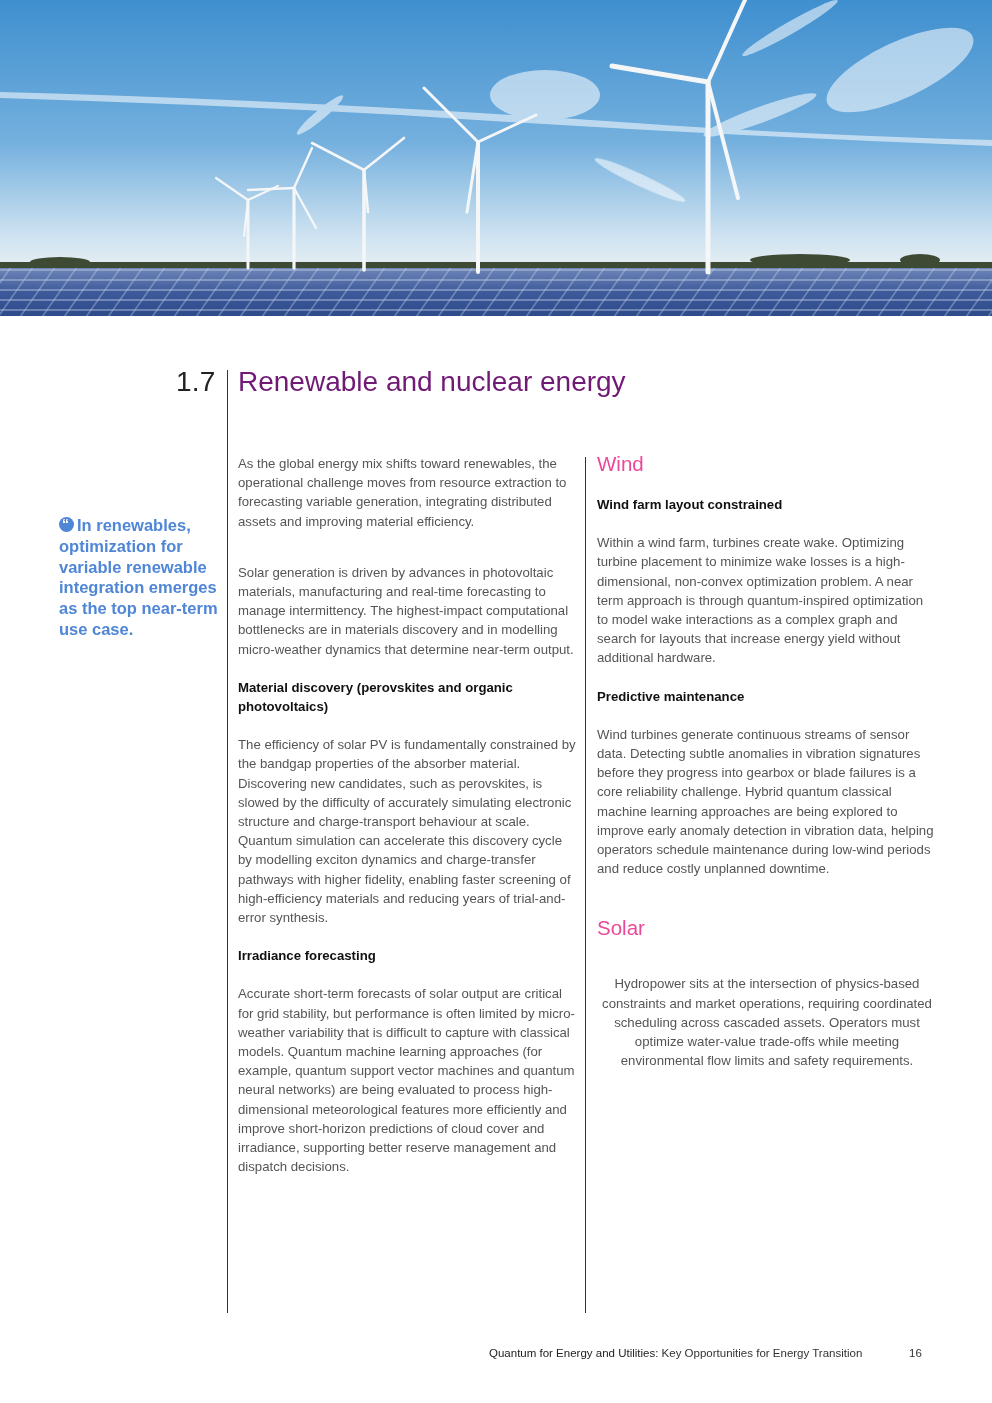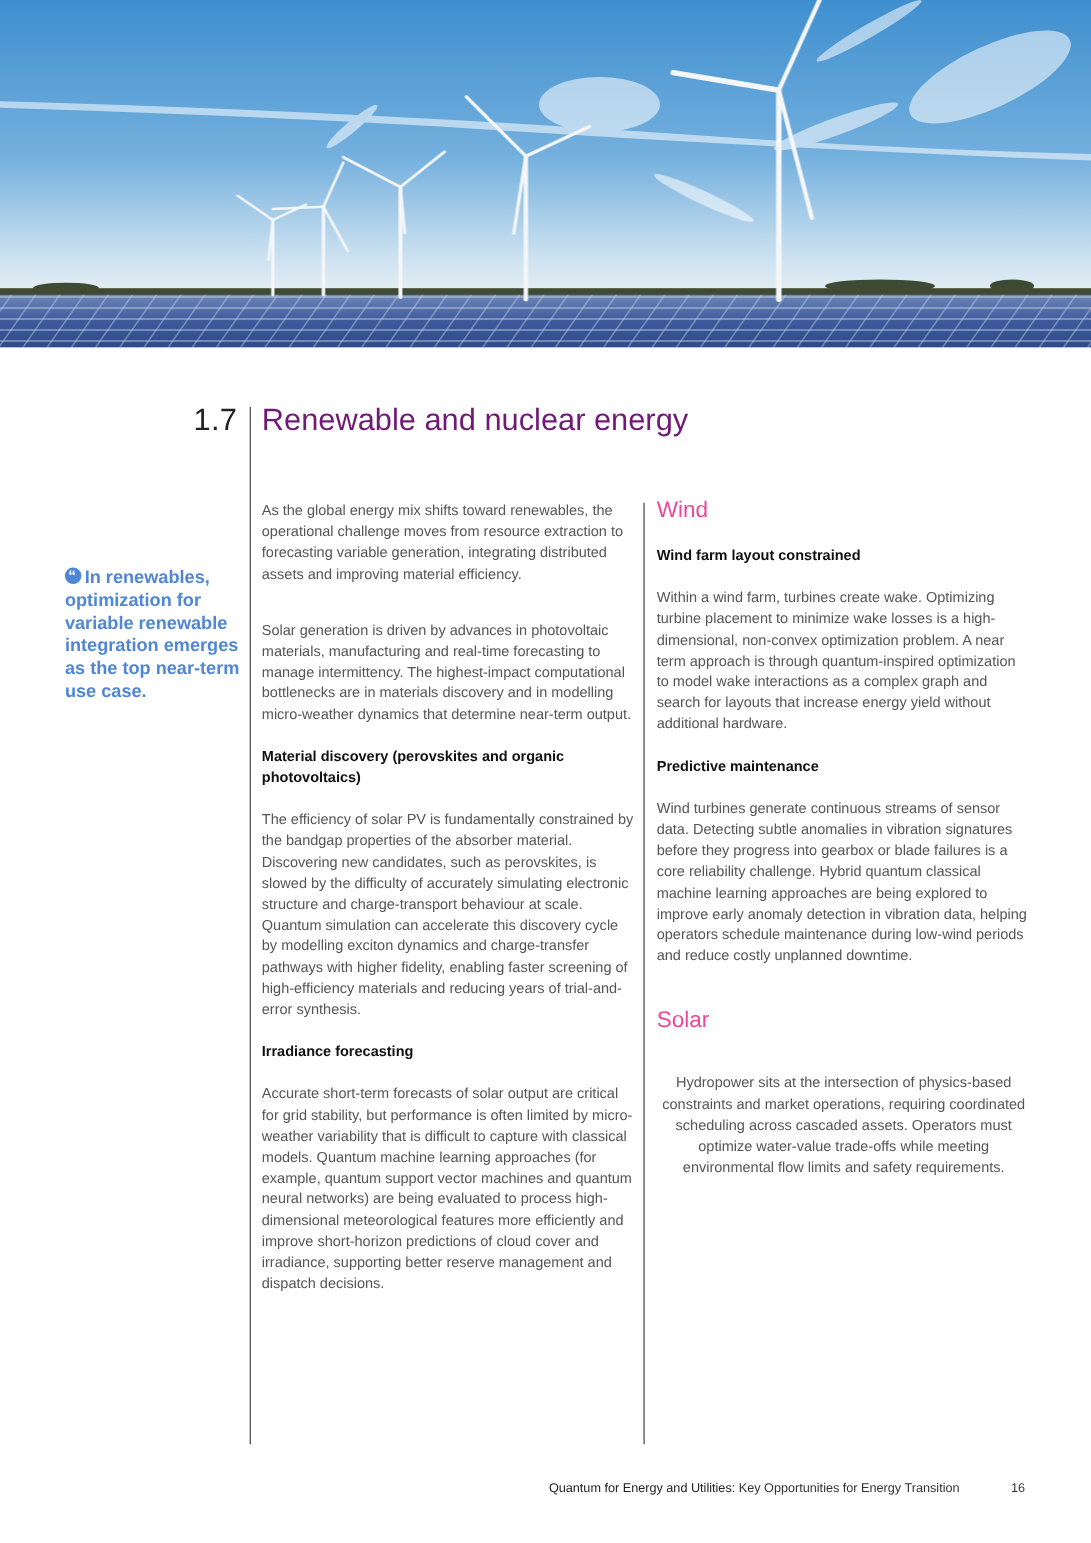--- a/index.html
+++ b/index.html
@@ -23,21 +23,21 @@
 
   
   .col { position:absolute; width:340px; }
   .col.c1 { left:238px; top:454px; }
   .col.c2 { left:597px; top:452px; }
   .p { font-size:13.2px; line-height:19.2px; color:#555; margin:0; }
   .h2 { font-size:20.5px; color:#ec4899; margin:0; font-weight:normal; }
   .h3 { font-size:13.2px; line-height:19.2px; color:#111; font-weight:bold; margin:0; }
 
   
-  .footer { position:absolute; top:1347px; left:499px; font-size:11.5px; color:#333; white-space:nowrap; }
+  .footer { position:absolute; top:1347px; left:489px; font-size:11.5px; color:#333; white-space:nowrap; }
   .footer .bold { color:#222; }
   .footer .pg { position:absolute; left:420px; top:0; }
 </style>
 </head>
 <body>
 
 <div class="hero">
   <svg width="992" height="316" viewBox="0 0 992 316">
     <defs>
       <linearGradient id="sky" x1="0" y1="0" x2="0" y2="1">

